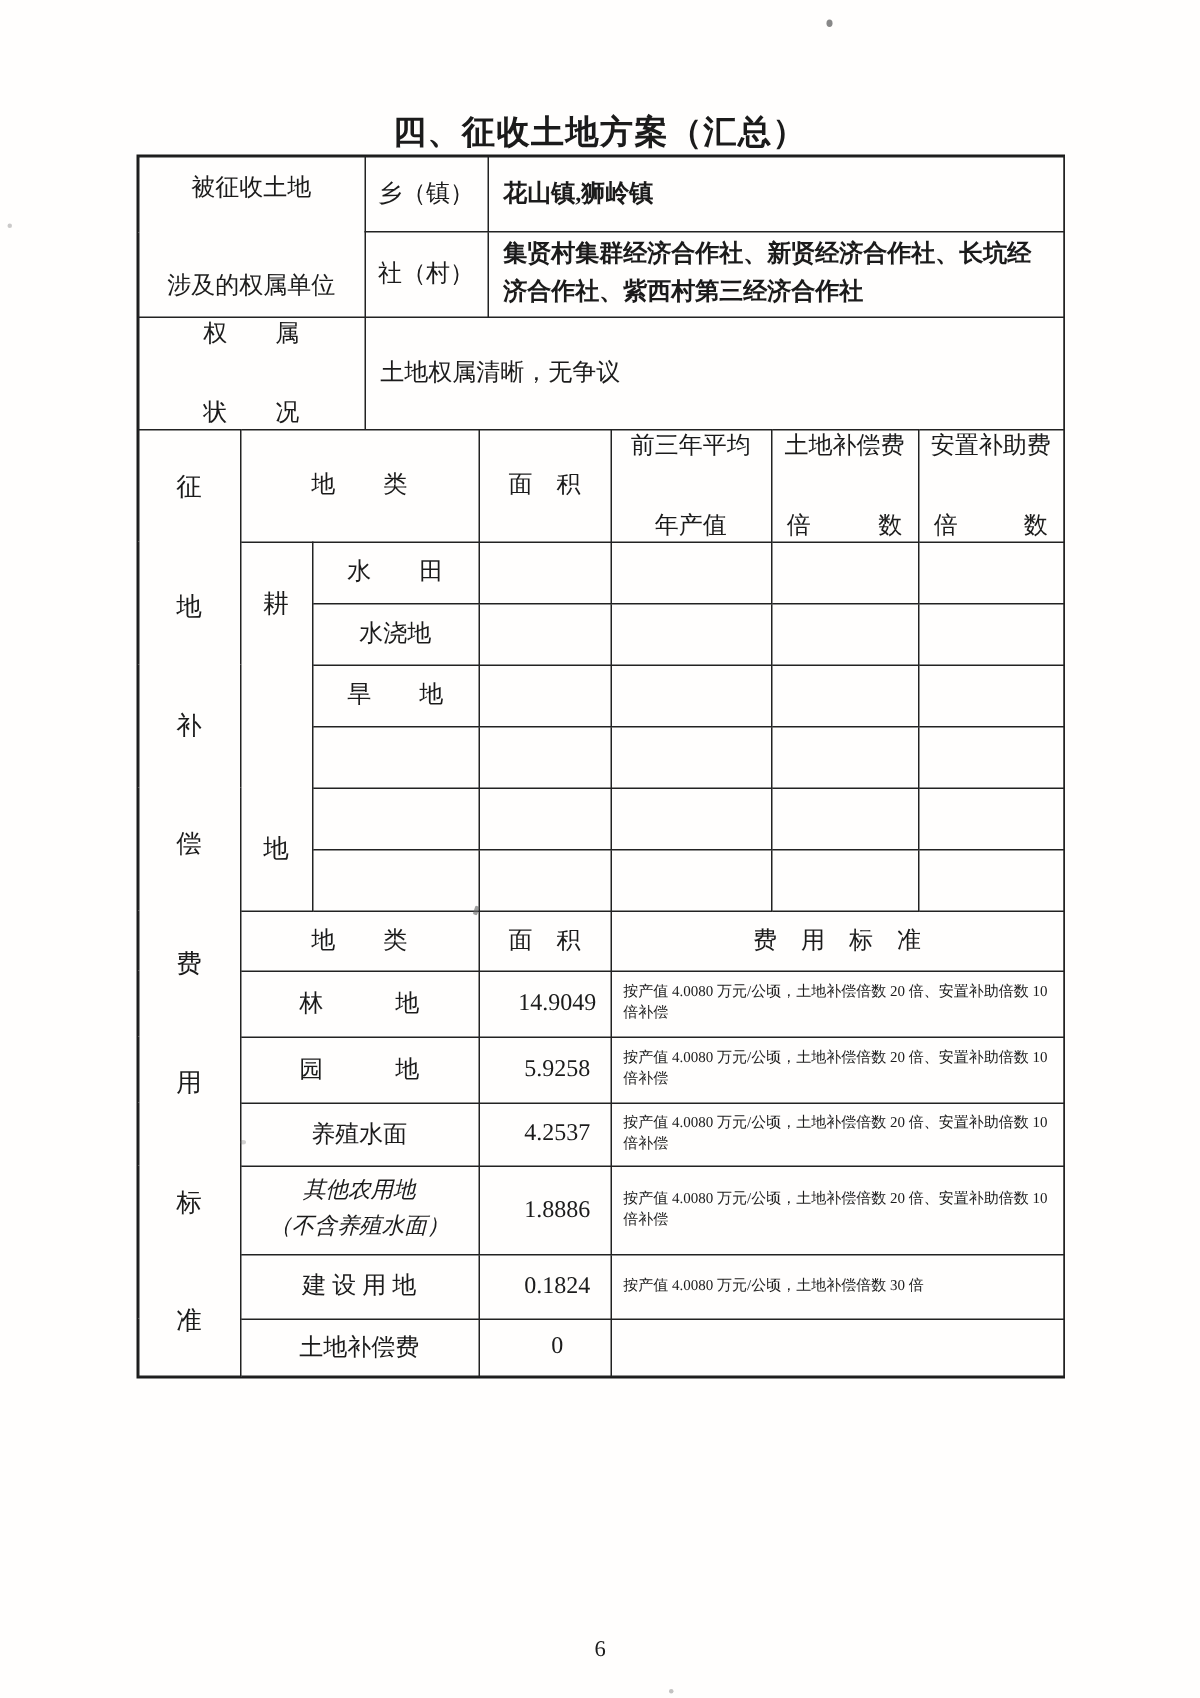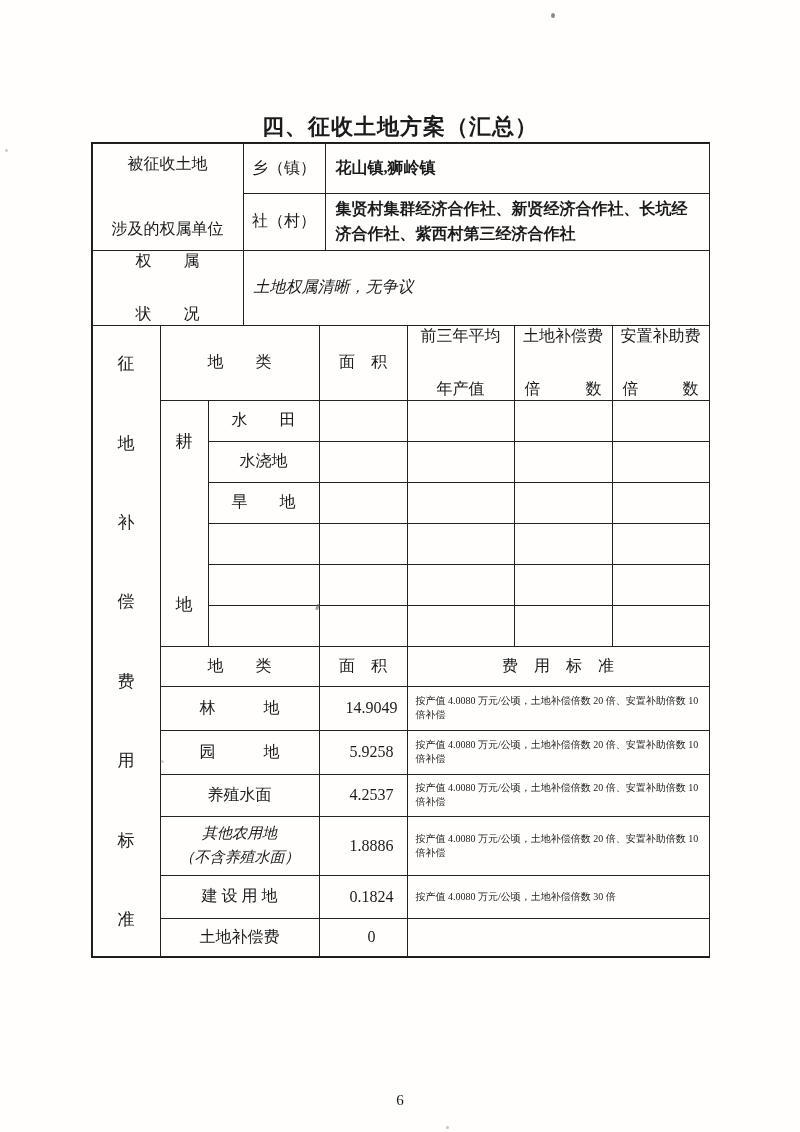--- a/index.html
+++ b/index.html
@@ -2,34 +2,34 @@
 <html><head>
 <meta charset="utf-8">
 <style>
   html,body{margin:0;padding:0;background:#ffffff;}
   .page{
     width:800px;height:1132px;position:relative;background:#fffefd;
     font-family:"Liberation Serif","DejaVu Serif",serif;color:#1b1b1b;
     overflow:hidden;
   }
   .title{
-    margin:0;padding-top:112px;text-align:center;
+    margin:0;padding-top:73px;text-align:center;
     font-size:22px;font-weight:bold;letter-spacing:1px;
   }
   .unit-note{
     margin:22px 67px 7px 0;text-align:right;
     font-size:17px;font-weight:bold;letter-spacing:0.5px;
   }
   .table-wrap{width:617px;margin:0 auto;border:1px solid #1a1a1a;}
   table{border-collapse:collapse;table-layout:fixed;width:617px;}
   td{border:1px solid #222;font-size:16px;vertical-align:middle;padding:0;overflow:hidden;}
   .top-table tr:last-child td{border-bottom:none;}
   .c{text-align:center;}
   .val{text-align:left;padding-left:10px;font-weight:600;}
-  .tenure-val{text-align:left;padding-left:10px;font-style:italic;}
+  .tenure-val{text-align:left;padding-left:10px;}
   .stack{display:flex;flex-direction:column;align-items:center;justify-content:center;}
   .gap28{gap:44px;}
   .gap18{gap:32px;}
   .side-flex{
     height:625px;box-sizing:border-box;padding:24px 0 22px 0;
     display:flex;flex-direction:column;justify-content:space-between;align-items:center;
     font-size:17px;
   }
   .geng-flex{
     height:242px;box-sizing:border-box;padding:28px 0;

